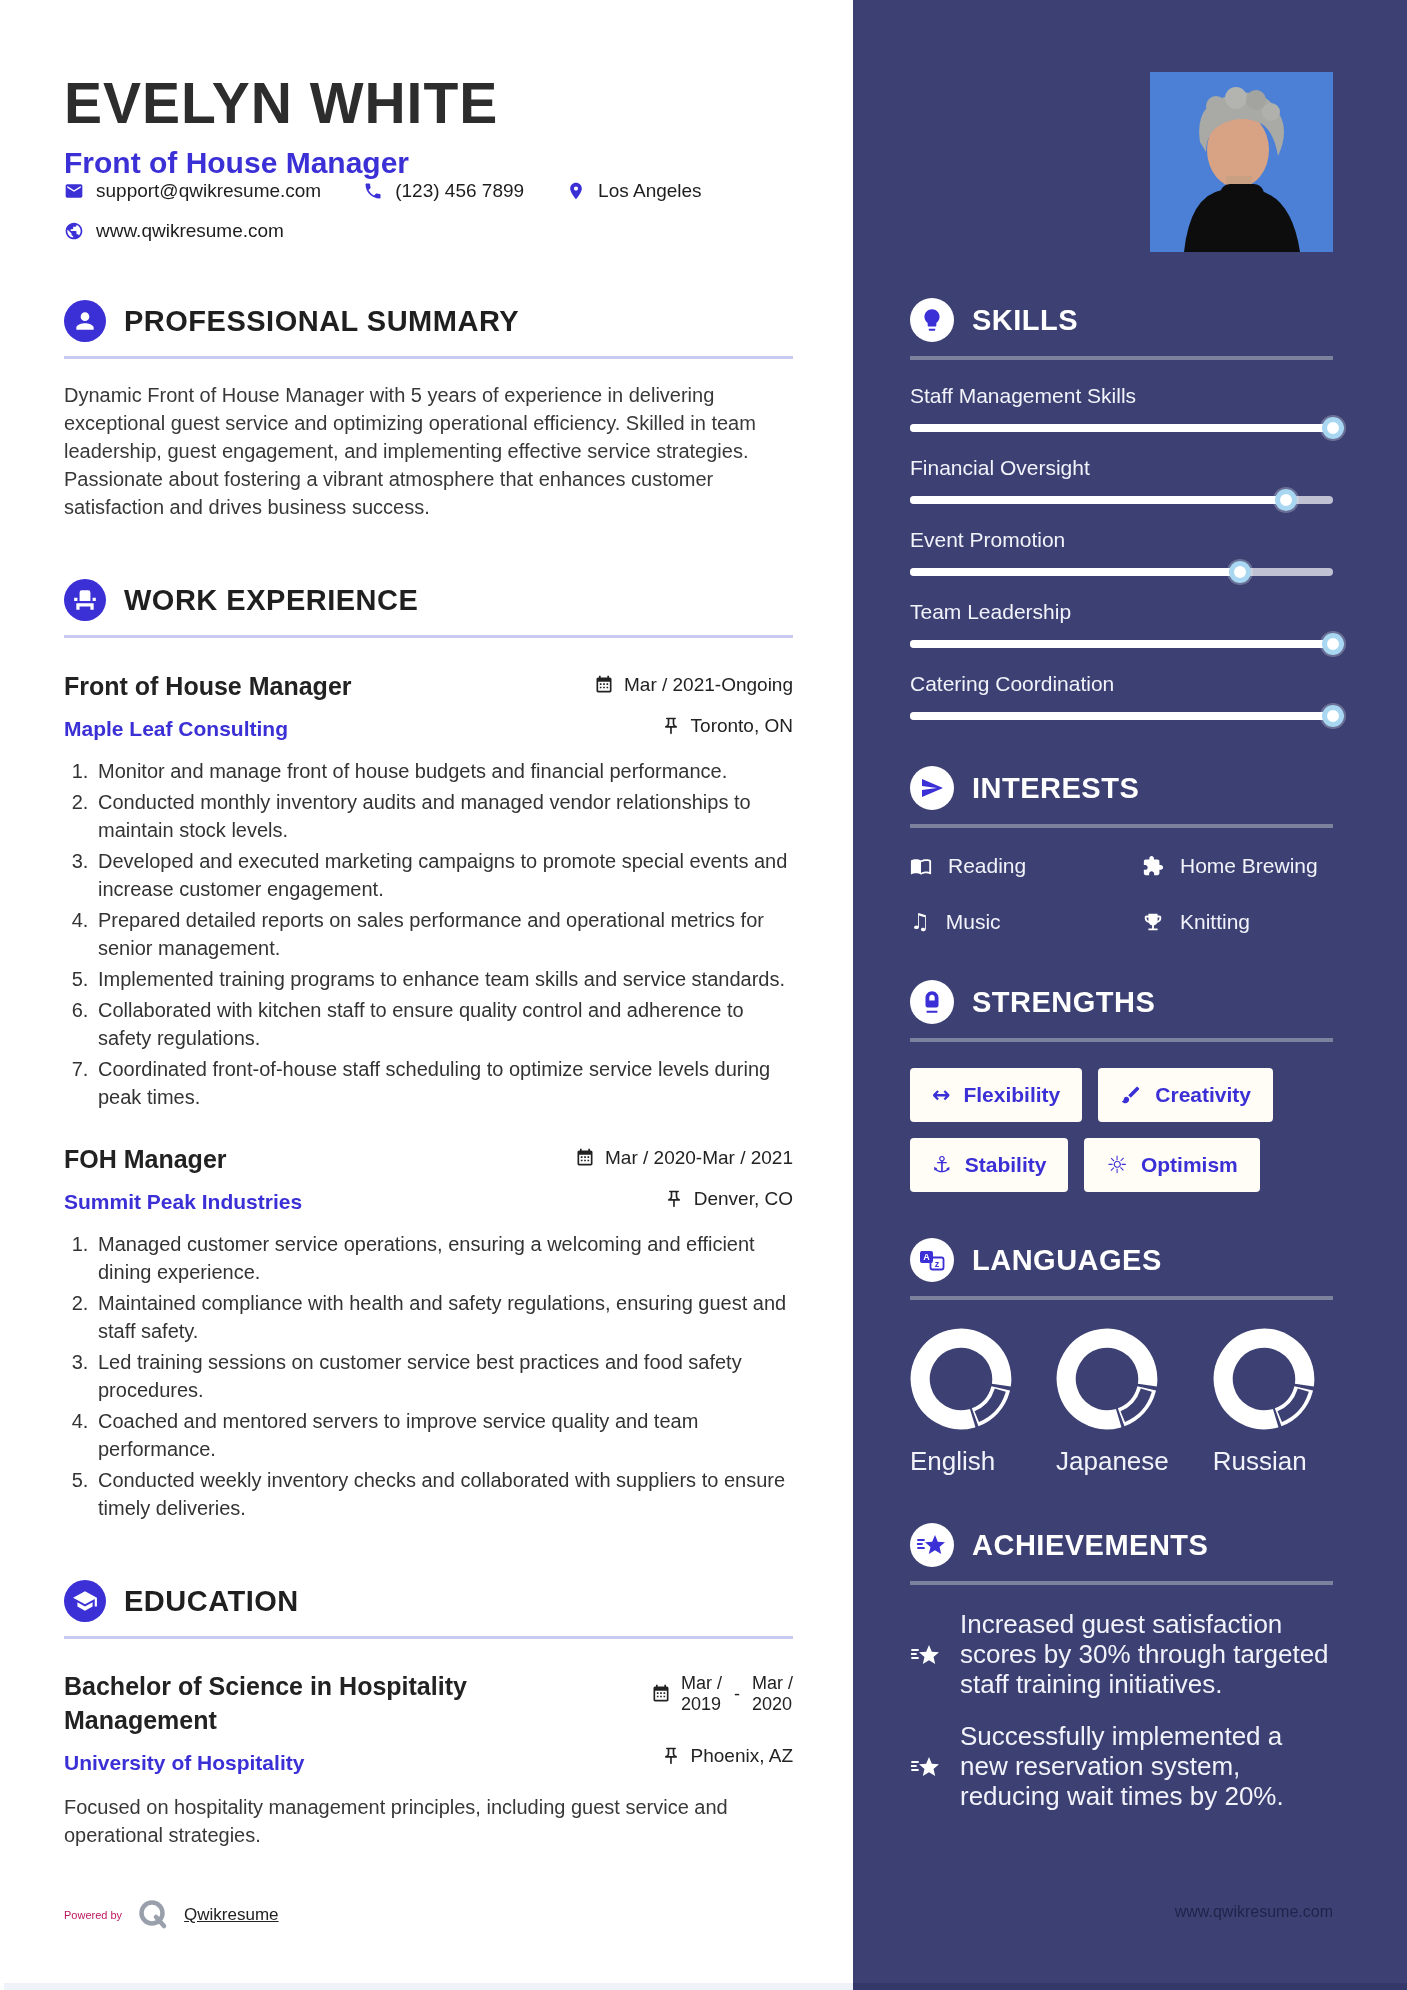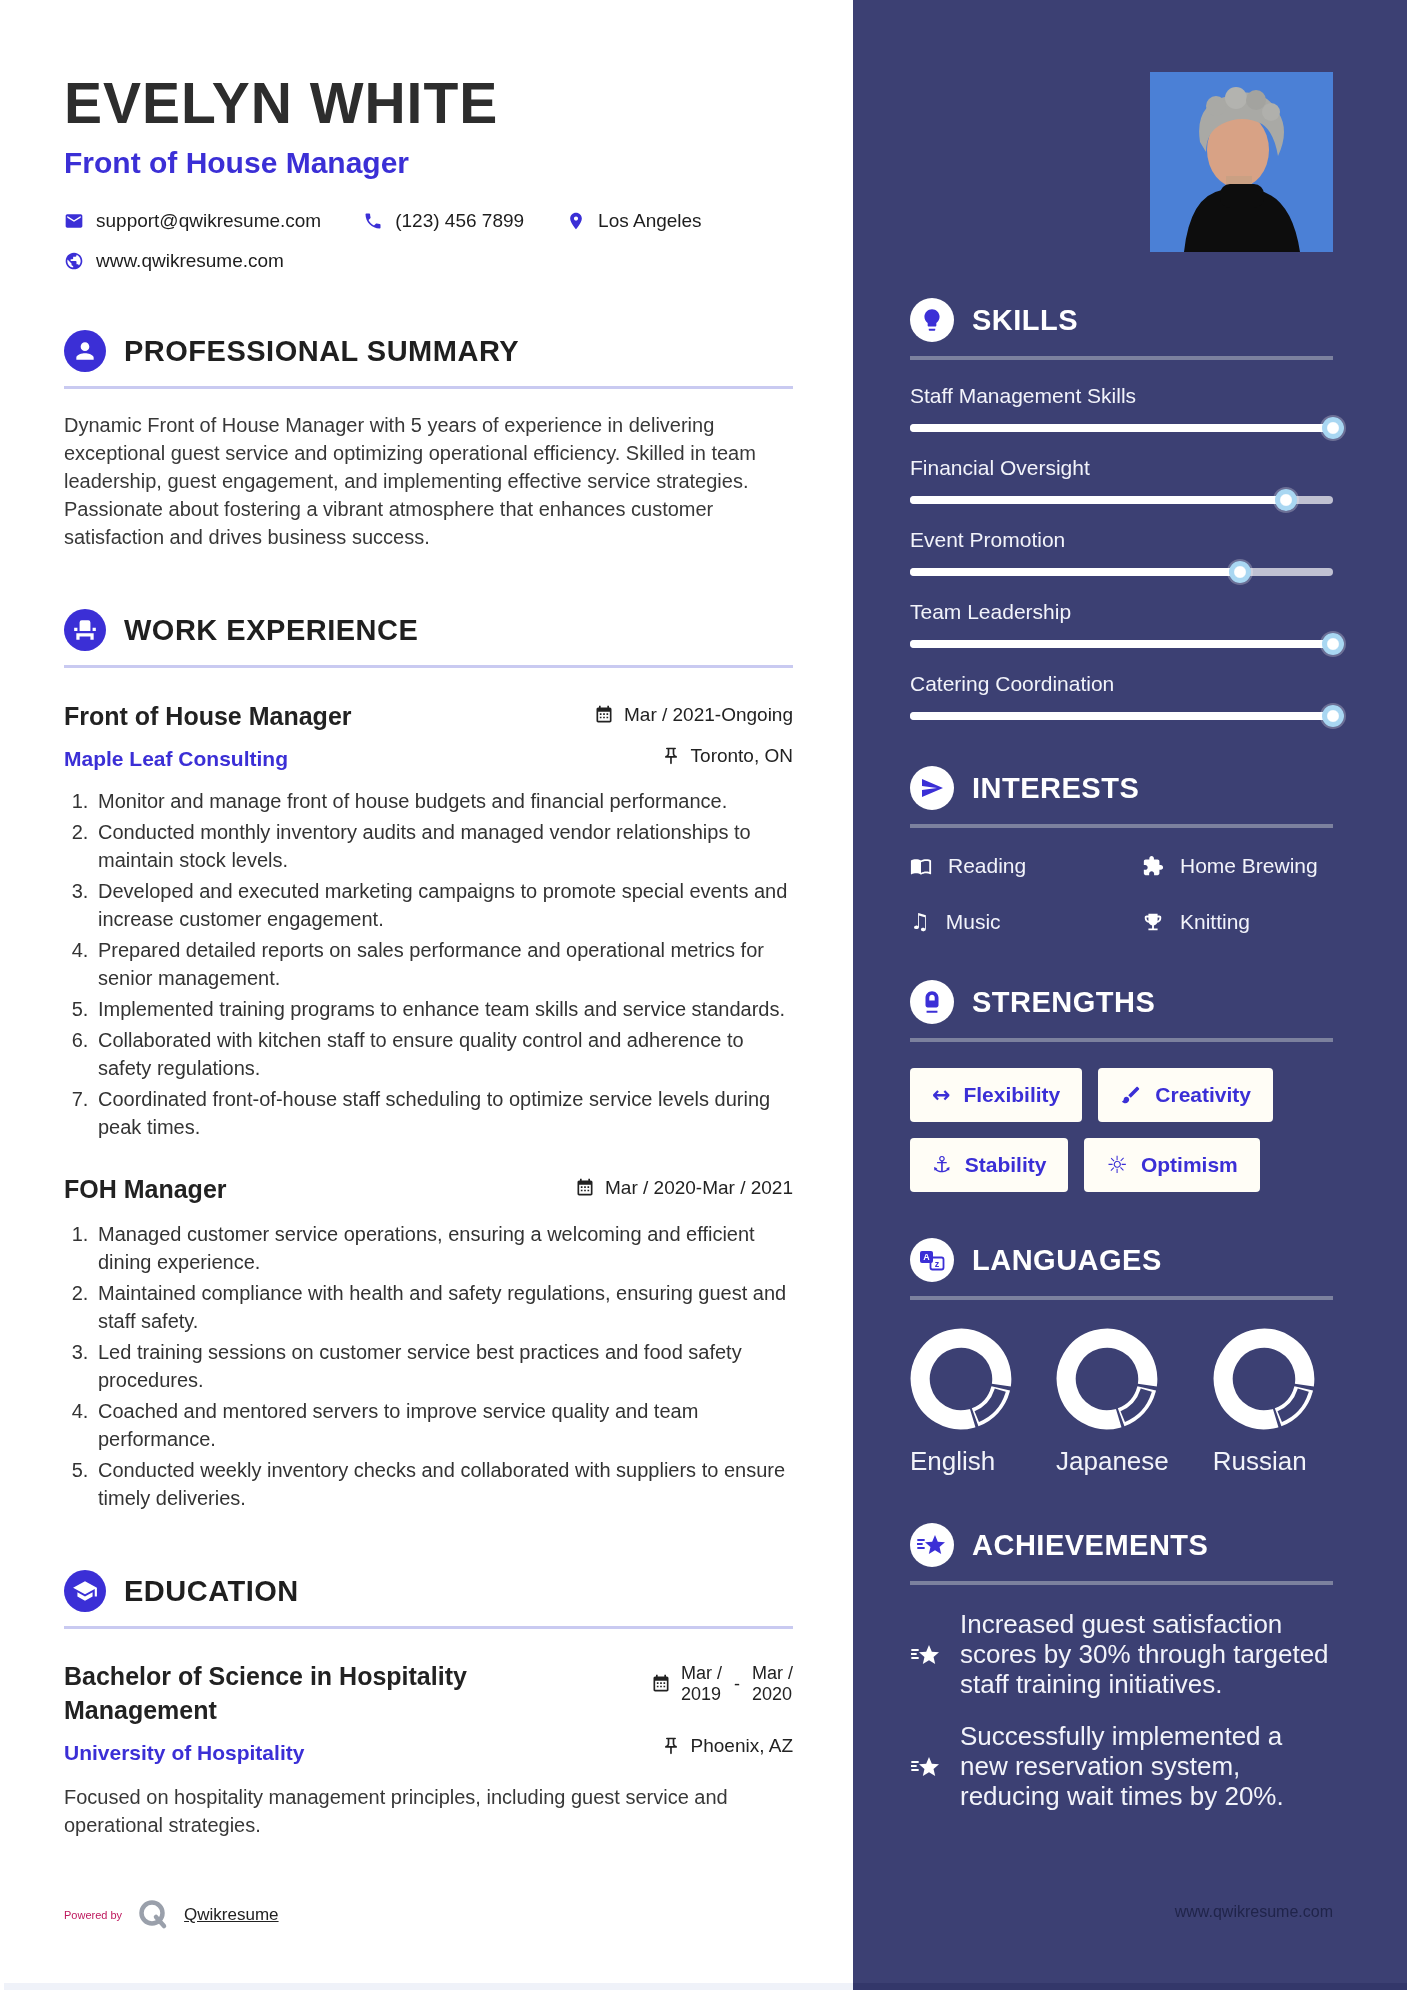--- a/index.html
+++ b/index.html
@@ -10,21 +10,21 @@
   }
   *{box-sizing:border-box;margin:0;padding:0;}
   body{margin:0;background:#ffffff;}
   .page{position:relative;width:1407px;height:1990px;background:#fff;overflow:hidden;
         font-family:"Liberation Sans","DejaVu Sans",sans-serif;color:#2e2e2e;}
 
   
   .left-col{position:absolute;left:4px;top:0;width:853px;height:100%;padding:70px 64px 0 60px;}
   .name{font-size:57px;font-weight:800;letter-spacing:1px;color:#2d2d2d;}
   .job-headline{font-size:30px;font-weight:700;color:var(--accent);margin-top:10px;}
-  .contact-rows{margin-top:30px;}
+  .contact-rows{}
   .contact-row{display:flex;align-items:center;gap:42px;margin-bottom:18px;}
   .contact-item{display:flex;align-items:center;gap:12px;font-size:19px;color:#1d1d1d;}
   .contact-item .icn{color:var(--accent);}
 
   .section{margin-top:58px;}
   .section-head{display:flex;align-items:center;gap:18px;}
   .head-circle{width:42px;height:42px;border-radius:50%;background:var(--accent);
                display:flex;align-items:center;justify-content:center;color:#fff;flex:0 0 42px;}
   .section-title{font-size:29px;font-weight:700;letter-spacing:.5px;color:#1f1f1f;}
   .section-rule{height:3px;background:#c9caf1;margin-top:14px;border:none;}
@@ -205,20 +205,31 @@
           <div class="job">
             <div class="job-row">
               <div class="job-role">FOH Manager</div>
               <div class="job-meta">
                 <span class="icn">
                   <svg width="20" height="20" viewBox="0 0 24 24" fill="currentColor" xmlns="http://www.w3.org/2000/svg">
                     <path d="M19 3h-1V1h-2v2H8V1H6v2H5c-1.11 0-2 .9-2 2v14c0 1.1.89 2 2 2h14c1.1 0 2-.9 2-2V5c0-1.1-.9-2-2-2zm0 16H5V8h14v11zM7 10h2v2H7zm4 0h2v2h-2zm4 0h2v2h-2zM7 14h2v2H7zm4 0h2v2h-2zm4 0h2v2h-2z"></path>
                   </svg>
                 </span>
                 <span>Mar / 2020-Mar / 2021</span>
+              </div>
+            </div>
+            <div class="job-row2">
+              <div class="job-company">Summit Peak Industries</div>
+              <div class="job-meta">
+                <span class="icn">
+                  <svg width="20" height="20" viewBox="0 0 24 24" fill="currentColor" xmlns="http://www.w3.org/2000/svg">
+                    <path d="M14 4v5c0 1.12.37 2.16 1 3H9c.65-.86 1-1.9 1-3V4h4m3-2H7c-.55 0-1 .45-1 1s.45 1 1 1h1v5c0 1.66-1.34 3-3 3v2h5.97v7l1 1 1-1v-7H19v-2c-1.66 0-3-1.34-3-3V4h1c.55 0 1-.45 1-1s-.45-1-1-1z"></path>
+                  </svg>
+                </span>
+                <span>Denver, CO</span>
               </div>
             </div>
             <ol class="bullets">
               <li>Managed customer service operations, ensuring a welcoming and efficient dining experience.</li>
               <li>Maintained compliance with health and safety regulations, ensuring guest and staff safety.</li>
               <li>Led training sessions on customer service best practices and food safety procedures.</li>
               <li>Coached and mentored servers to improve service quality and team performance.</li>
               <li>Conducted weekly inventory checks and collaborated with suppliers to ensure timely deliveries.</li>
             </ol>
           </div>

